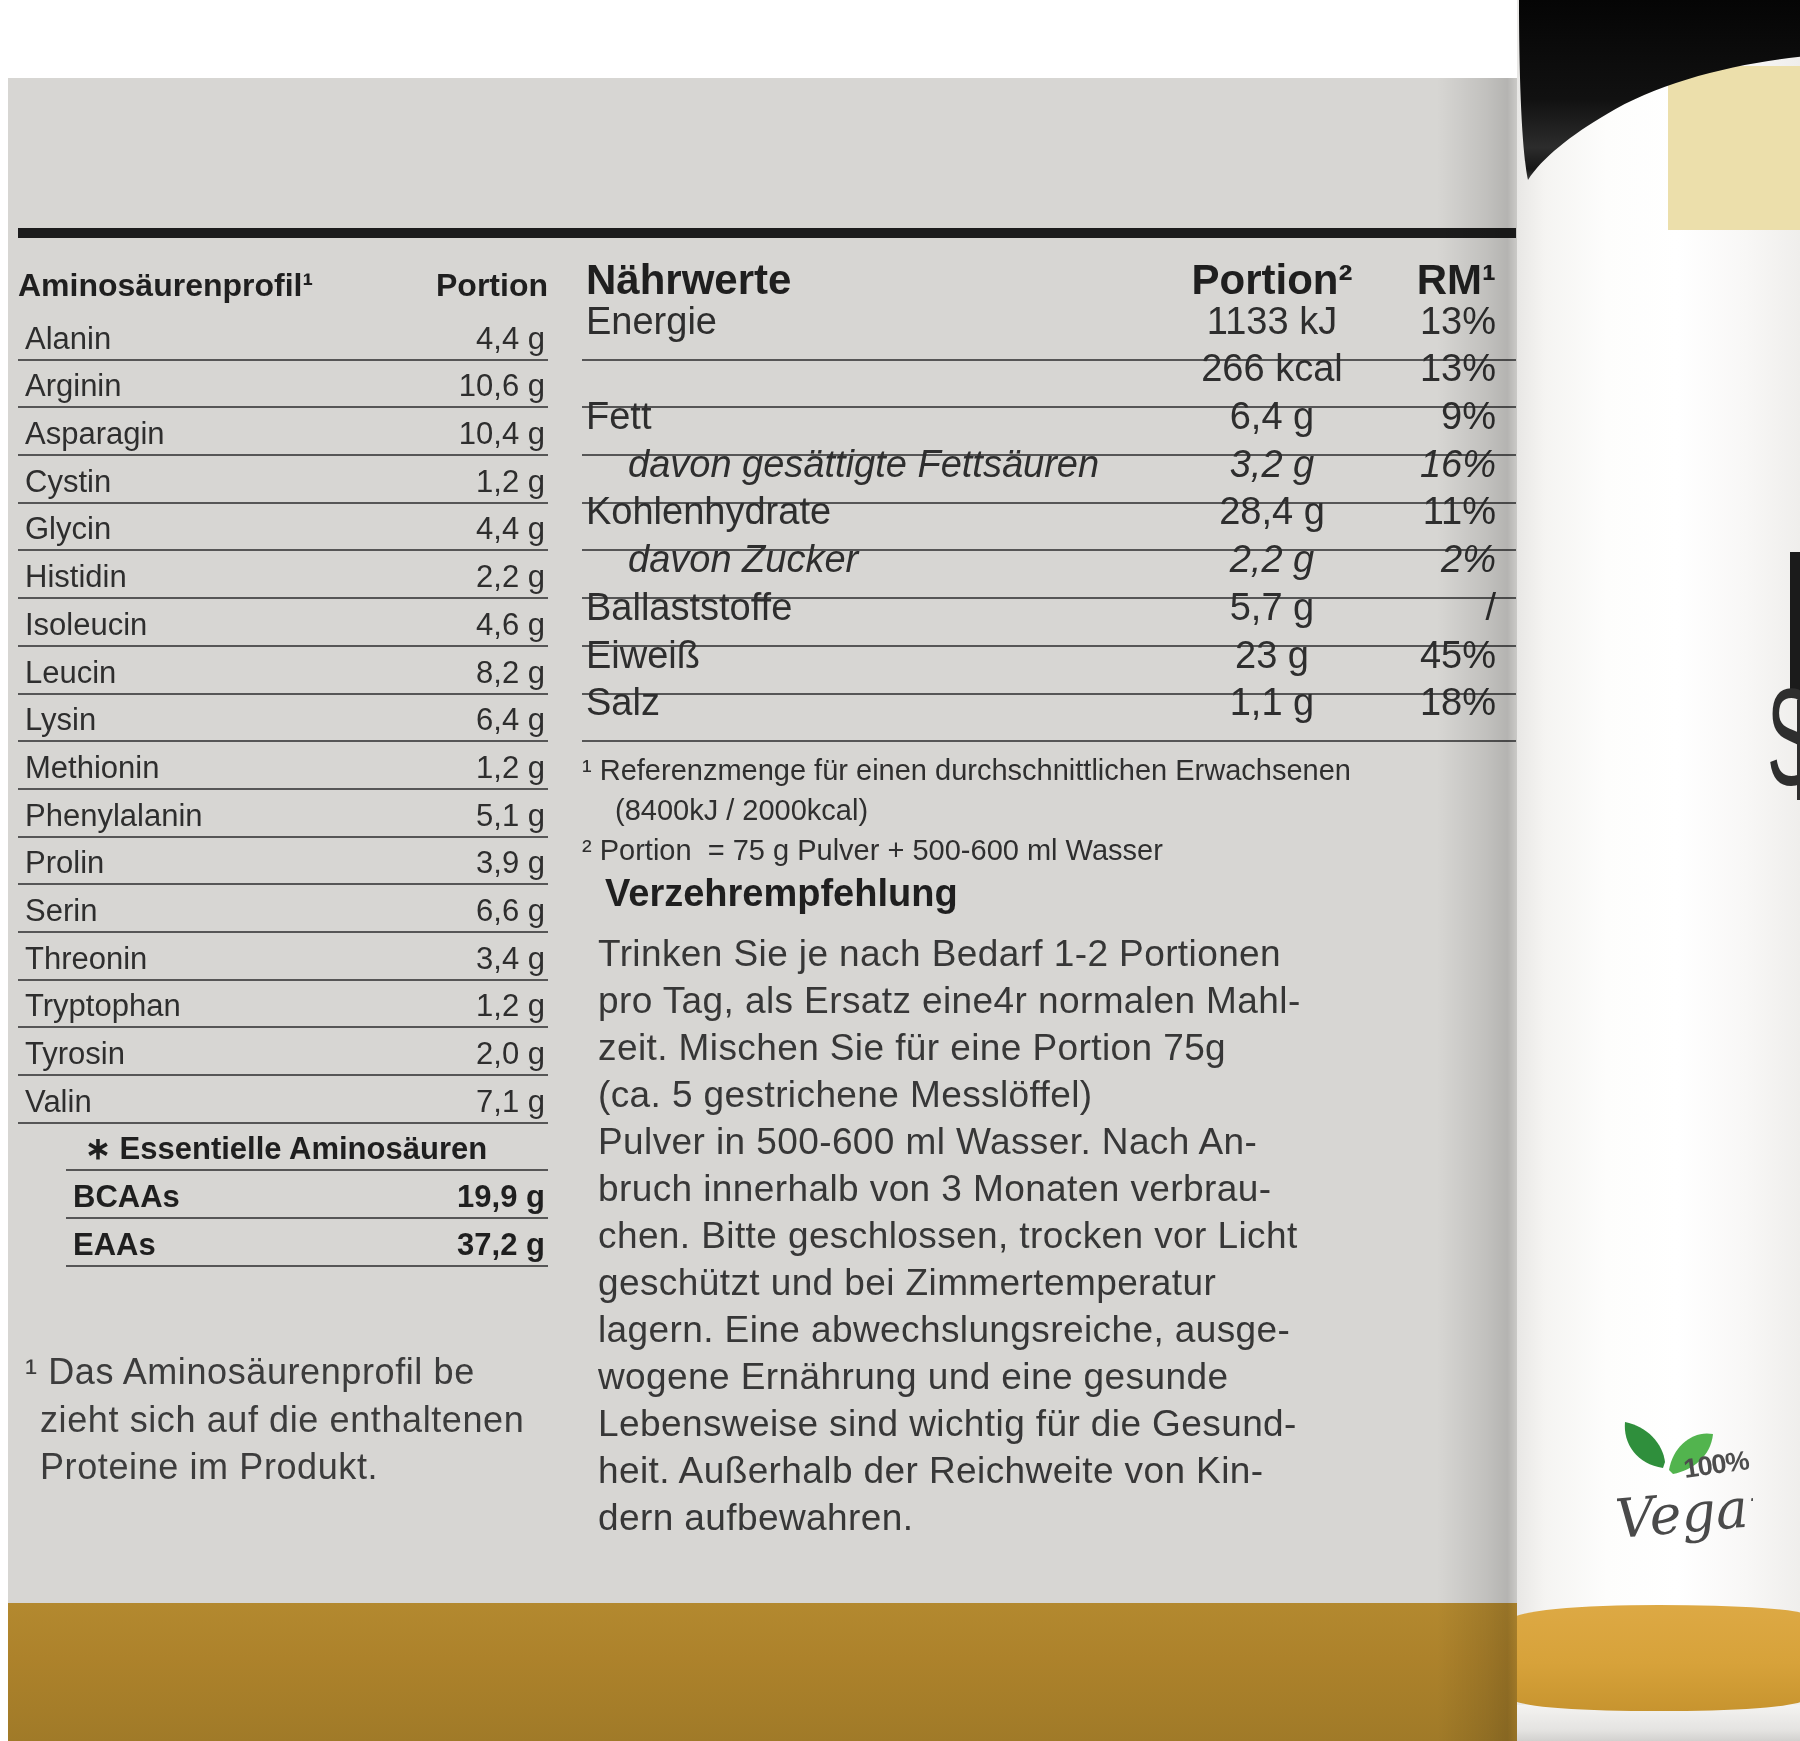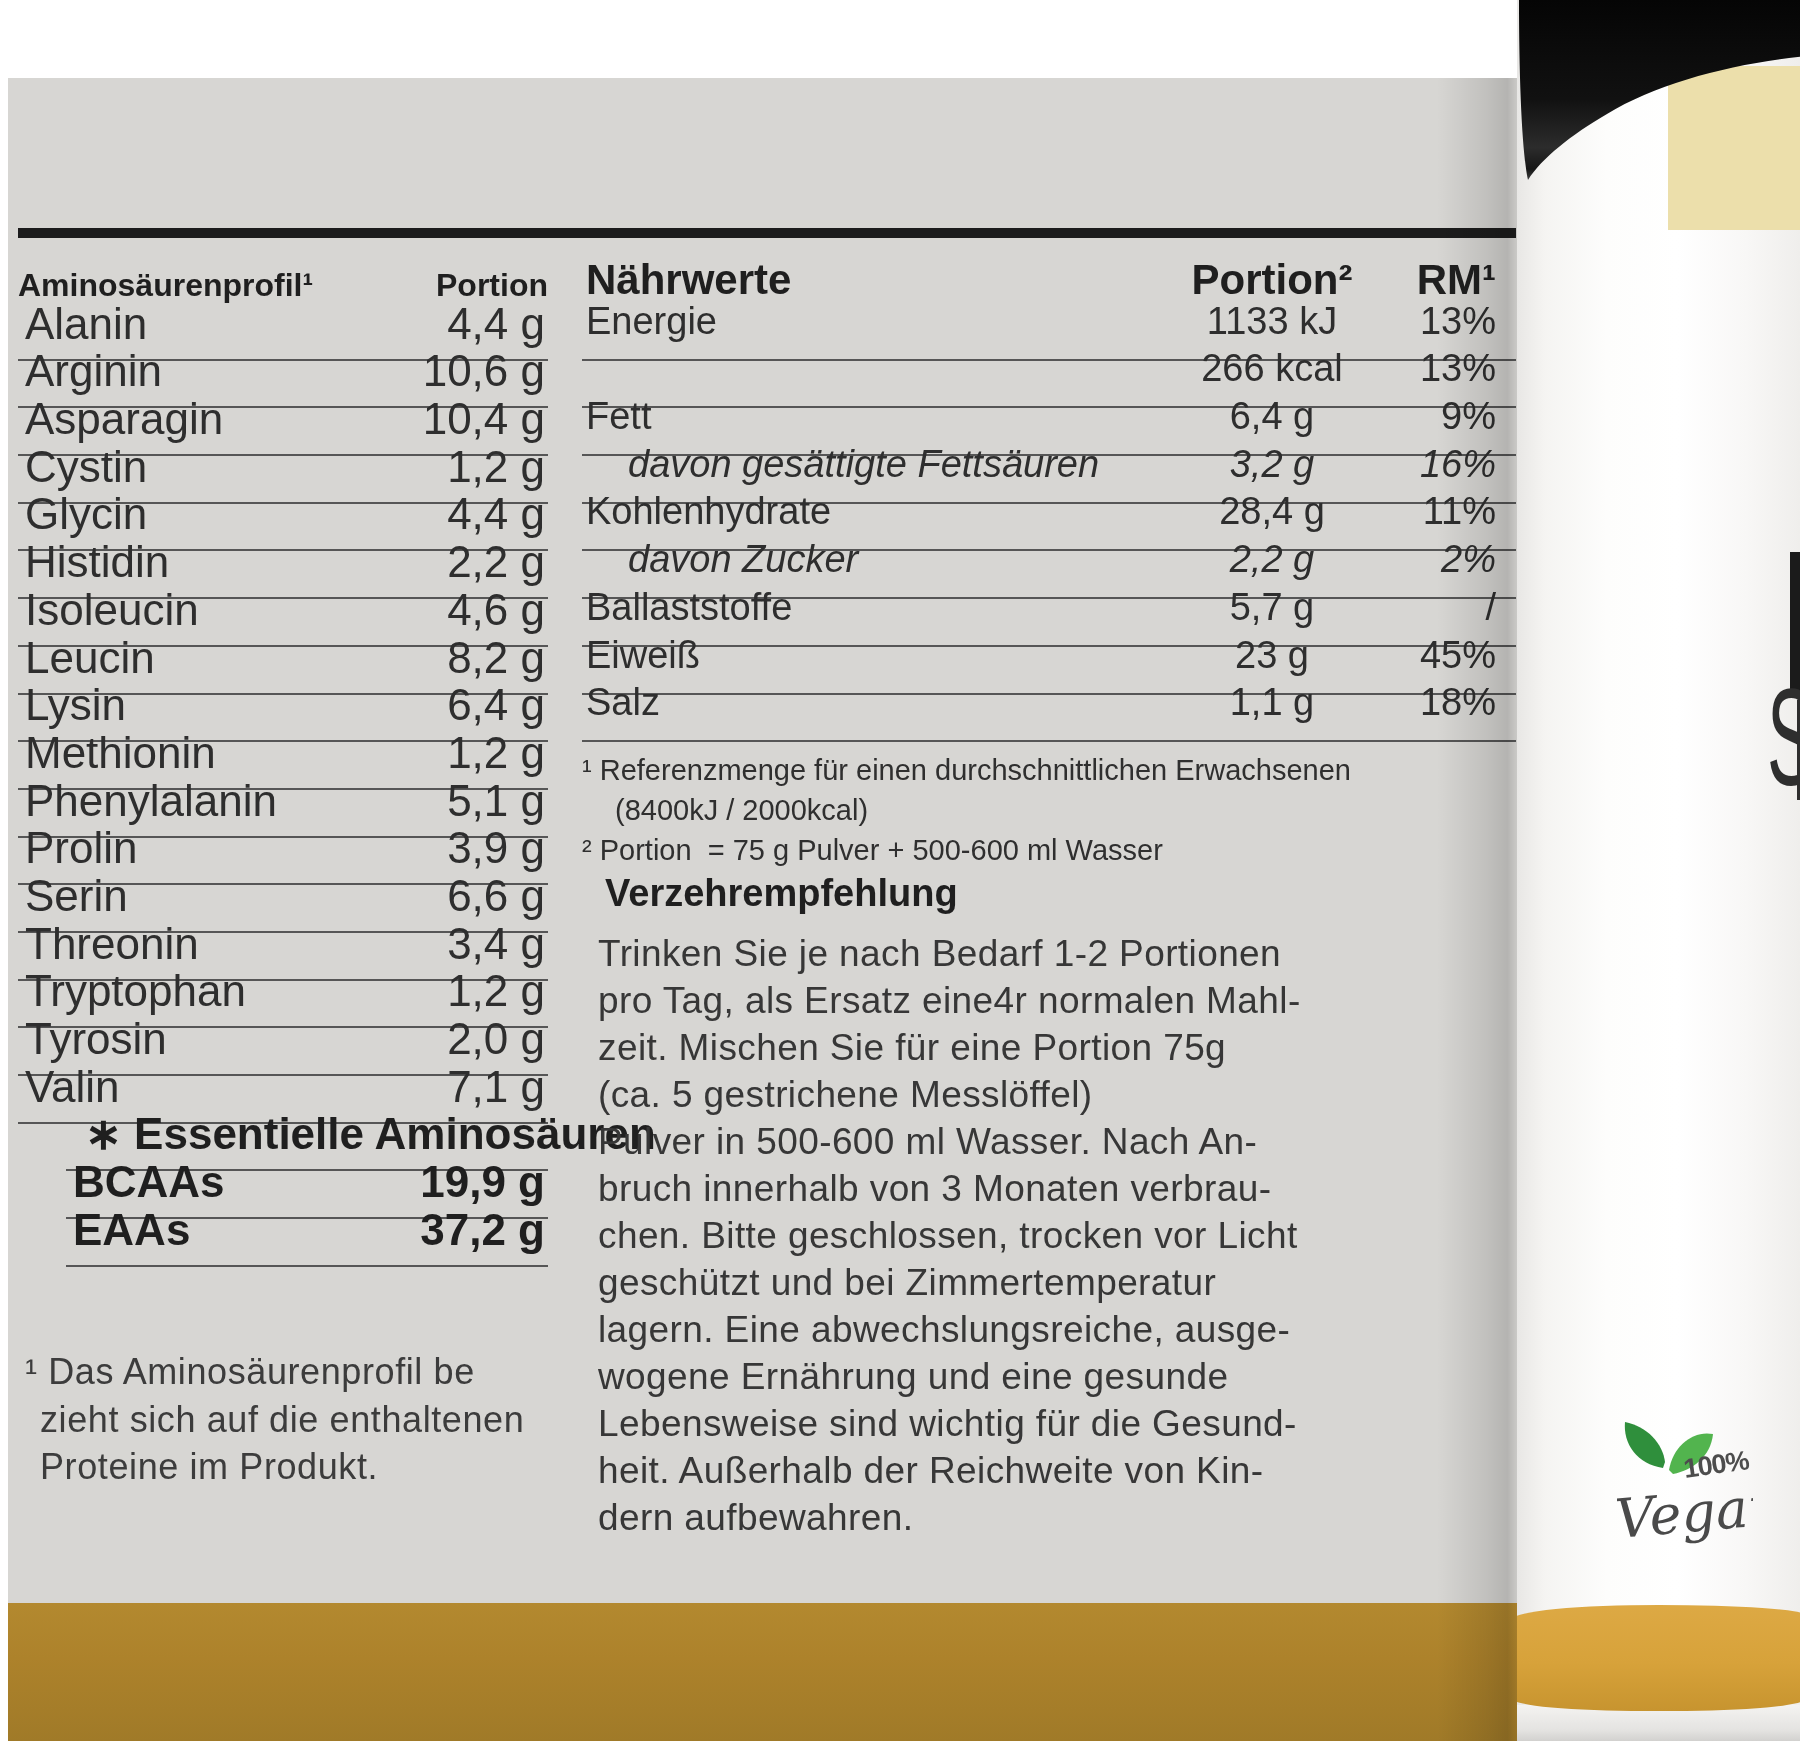--- a/index.html
+++ b/index.html
@@ -14,21 +14,21 @@
                pointer-events:none;}
   .rule-top{position:absolute;left:10px;top:150px;width:1498px;height:10px;background:#1c1c1c;}
 
   
   .amino-header{position:absolute;left:10px;top:168px;width:530px;height:58px;
                 display:flex;justify-content:space-between;align-items:flex-end;
                 font-weight:bold;font-size:32px;color:#1f1f1f;}
   .amino-rows{position:absolute;left:10px;top:235px;width:530px;}
   .arow{height:47.7px;box-sizing:border-box;border-bottom:2px solid #565656;
         display:flex;justify-content:space-between;align-items:flex-end;
-        font-size:44px;padding:0 3px 10px 7px;color:#2e2e2e;}
+        font-size:31px;padding:0 3px 2px 7px;color:#2e2e2e;}
   .arow.b{font-weight:bold;color:#1f1f1f;margin-left:48px;}
   .arow.ind .an{padding-left:12px;}
   .an{white-space:pre;}
   .av{white-space:pre;}
   .amino-footnote{position:absolute;left:17px;top:1270px;width:540px;
         font-size:36px;line-height:47.5px;color:#3c3c3c;letter-spacing:0.6px;
         white-space:pre;padding-left:15px;text-indent:-15px;}
 
   
   .nut-header{position:absolute;left:574px;top:168px;width:934px;height:58px;

